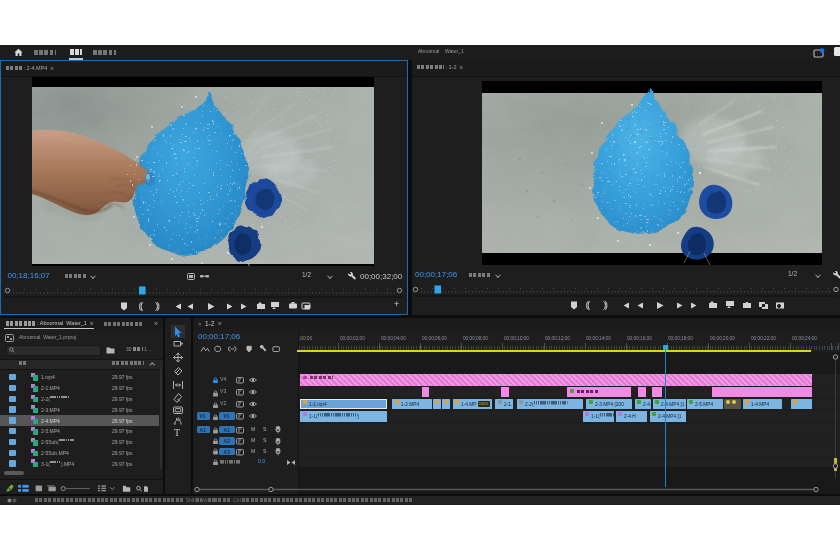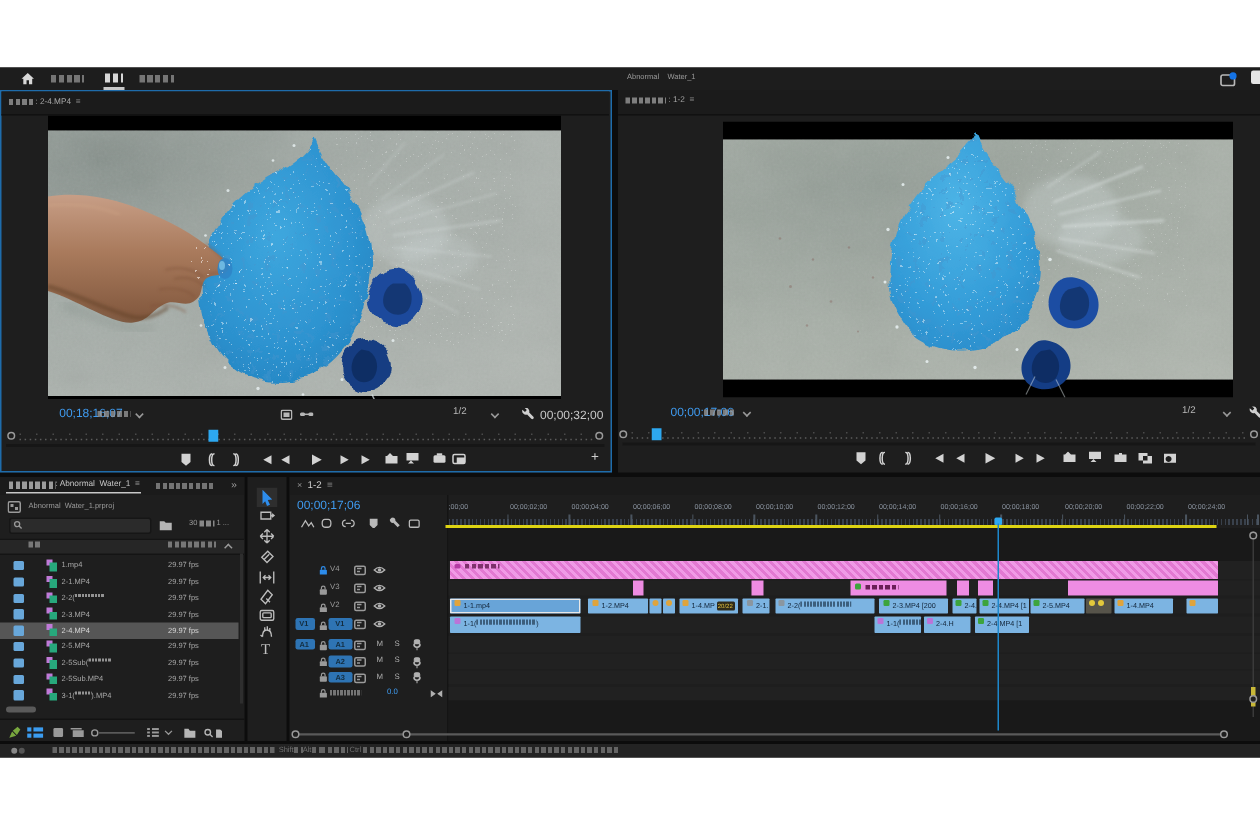--- a/index.html
+++ b/index.html
@@ -28,21 +28,21 @@
 .fy{background:#e0a43c;} .fg{background:#3da43d;} .fp{background:#bb74d8;} .fgr{background:#8a96a0;}
 .pinkc{position:absolute;background:repeating-linear-gradient(45deg,#f09ae6 0 2px,#e279d2 2px 4px);}
 .psolid{position:absolute;background:#ee8ce2;}
 .rl{position:absolute;top:17.5px;font-size:9.8px;transform-origin:0 0;transform:scale(.48);color:#8b94a0;line-height:1;}
 .lk{position:absolute;left:19.5px;top:3px;width:5px;height:6.5px;}
 .oic{position:absolute;left:43px;top:3px;width:8px;height:7px;}
 .eye{position:absolute;left:56px;top:3px;width:8px;height:6px;}
 .mic{position:absolute;left:82px;top:2px;width:6px;height:8px;}
 .oic,.eye,.mic{overflow:visible;}
 .chev{width:3.2px;height:3.2px;border-left:1px solid #999;border-bottom:1px solid #999;transform:rotate(-45deg);}
-.tc{color:#3f9bf0;font-size:8px;margin-left:32px;}
+.tc{color:#3f9bf0;font-size:8px;}
 .ic{position:absolute;}
 svg{display:block;}
 </style></head>
 <body>
 <div id="stage">
   <div id="app" class="ab"></div>
 
   <div id="topbar" class="ab" style="left:0;top:45px;width:840px;height:15px;background:#1d1d1d;">
     <svg class="ic" style="left:14px;top:3px" width="9" height="9" viewBox="0 0 10 10">
         <path d="M5 .8 L9.6 5 H8.3 V9 H5.9 V6.2 H4.1 V9 H1.7 V5 H.4 Z" fill="#d8d8d8"></path>

